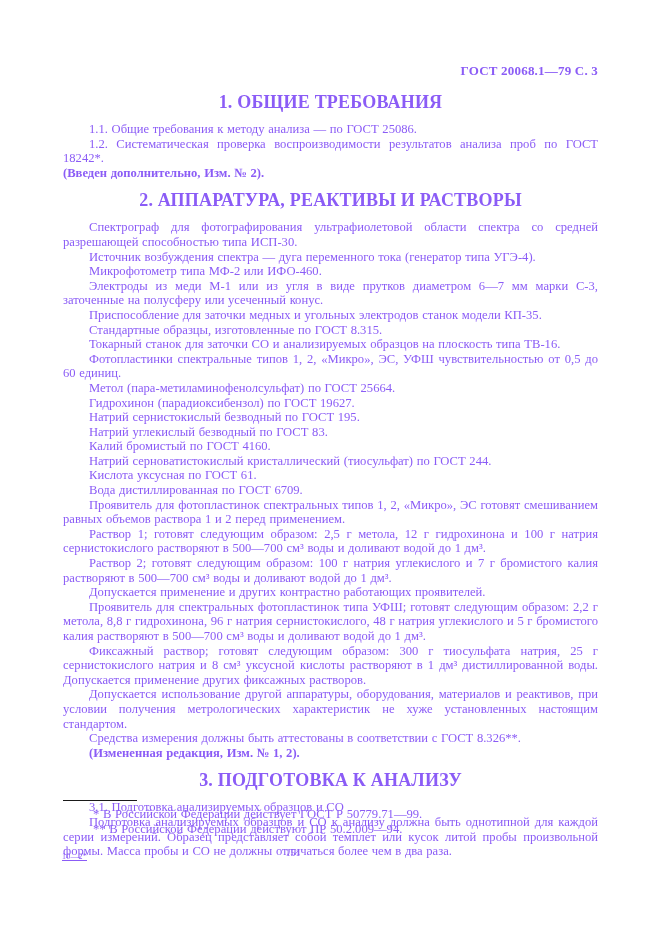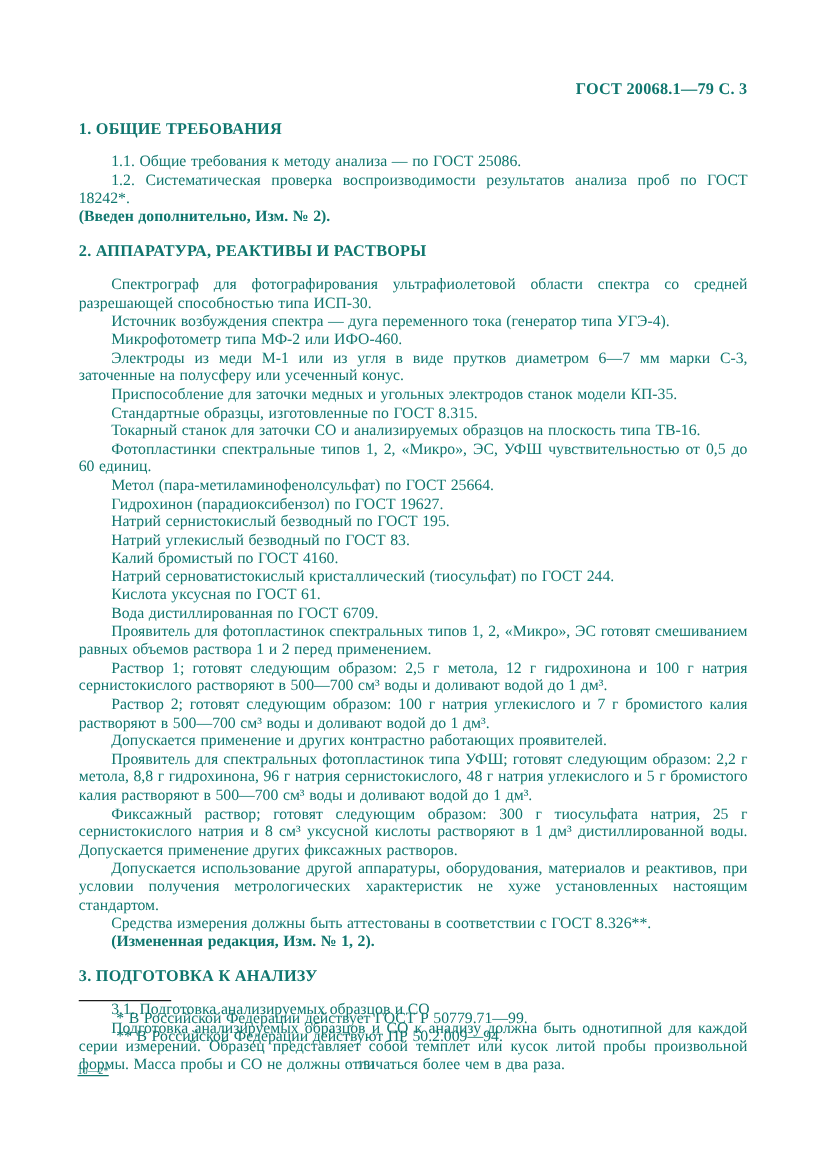--- a/index.html
+++ b/index.html
@@ -3,40 +3,40 @@
 <meta charset="utf-8">
 <style>
   html, body { margin: 0; padding: 0; background: #ffffff; }
   .page {
     position: relative;
     width: 661px;
     height: 936px;
     background: #ffffff;
     overflow: hidden;
     font-family: "Liberation Serif", serif;
-    color: #0f766e;
+    color: #8b5cf6;
   }
   .content {
     position: absolute;
     left: 63px;
     top: 63px;
     width: 535px;
   }
   .doc-header {
     text-align: right;
     font-weight: bold;
     font-size: 13px;
     line-height: 15px;
     letter-spacing: 0.2px;
   }
   .section { margin: 0; }
   .section-heading {
-    text-align: left;
+    text-align: center;
     font-weight: bold;
-    font-size: 13px;
+    font-size: 18px;
     line-height: 15px;
     letter-spacing: 0.2px;
     margin: 13px 0 12px 0;
   }
   .section:first-of-type .section-heading { margin-top: 17px; }
   .para {
     margin: 0;
     font-size: 12.6px;
     line-height: 14.6px;
     text-align: justify;

